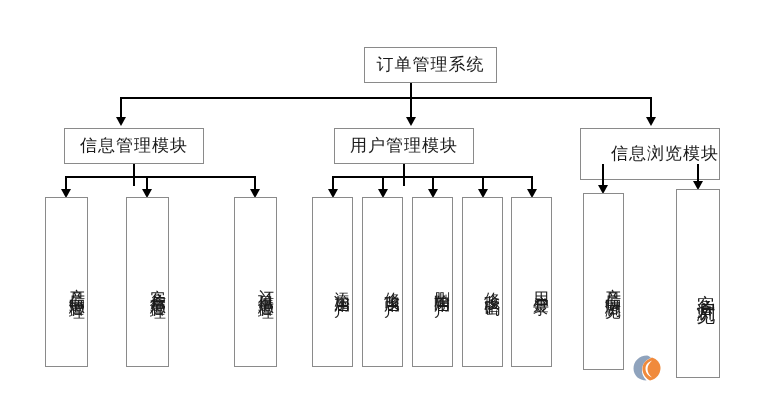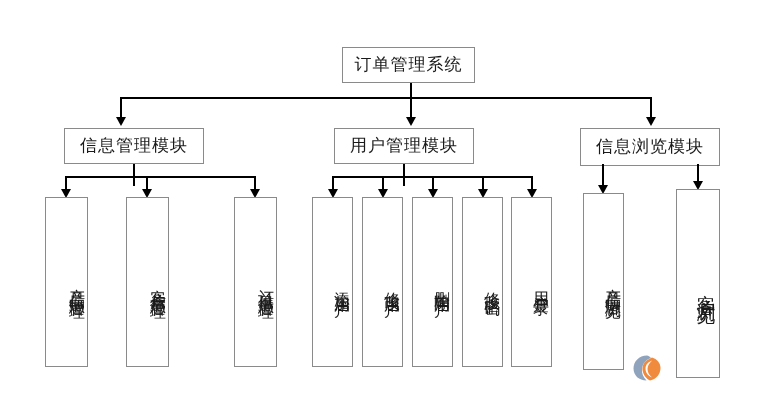--- a/index.html
+++ b/index.html
@@ -101,21 +101,21 @@
     letter-spacing: 0.4px;
     margin-top: 1px;
     white-space: nowrap;
   }
 </style>
 </head>
 <body>
 
 <div id="canvas">
 
-  <div class="node horiz" style="left:342px; top:47px; width:133px; height:36px;">
+  <div class="node horiz" style="left:364px; top:47px; width:133px; height:36px;">
     <span>订单管理系统</span>
   </div>
 
   <div class="ln v" style="left:410px; top:83px; width:2px; height:30px;"></div>
 
   <div class="ln h" style="left:121px; top:97px; width:530px; height:2px;"></div>
 
   <div class="ln v" style="left:120px; top:97px; width:2px; height:22px;"></div>
   <div class="arrow" style="left:116px; top:117px;"></div>
 
@@ -126,21 +126,21 @@
   <div class="arrow" style="left:646px; top:117px;"></div>
 
   <div class="node horiz" style="left:64px; top:128px; width:140px; height:36px;">
     <span>信息管理模块</span>
   </div>
 
   <div class="node horiz" style="left:334px; top:128px; width:140px; height:36px;">
     <span>用户管理模块</span>
   </div>
 
-  <div class="node horiz" style="left:580px; top:128px; width:140px; height:38px;">
+  <div class="node horiz" style="left:580px; top:128px; width:140px; height:52px;justify-content:flex-end;">
     <span>信息浏览模块</span>
   </div>
 
   <div class="ln v" style="left:133px; top:164px; width:2px; height:22px;"></div>
   <div class="ln h" style="left:66px; top:176px; width:190px; height:2px;"></div>
   <div class="ln v" style="left:65px; top:176px; width:2px; height:16px;"></div>
   <div class="arrow" style="left:61px; top:189px;"></div>
   <div class="ln v" style="left:146px; top:176px; width:2px; height:16px;"></div>
   <div class="arrow" style="left:142px; top:189px;"></div>
   <div class="ln v" style="left:254px; top:176px; width:2px; height:16px;"></div>

